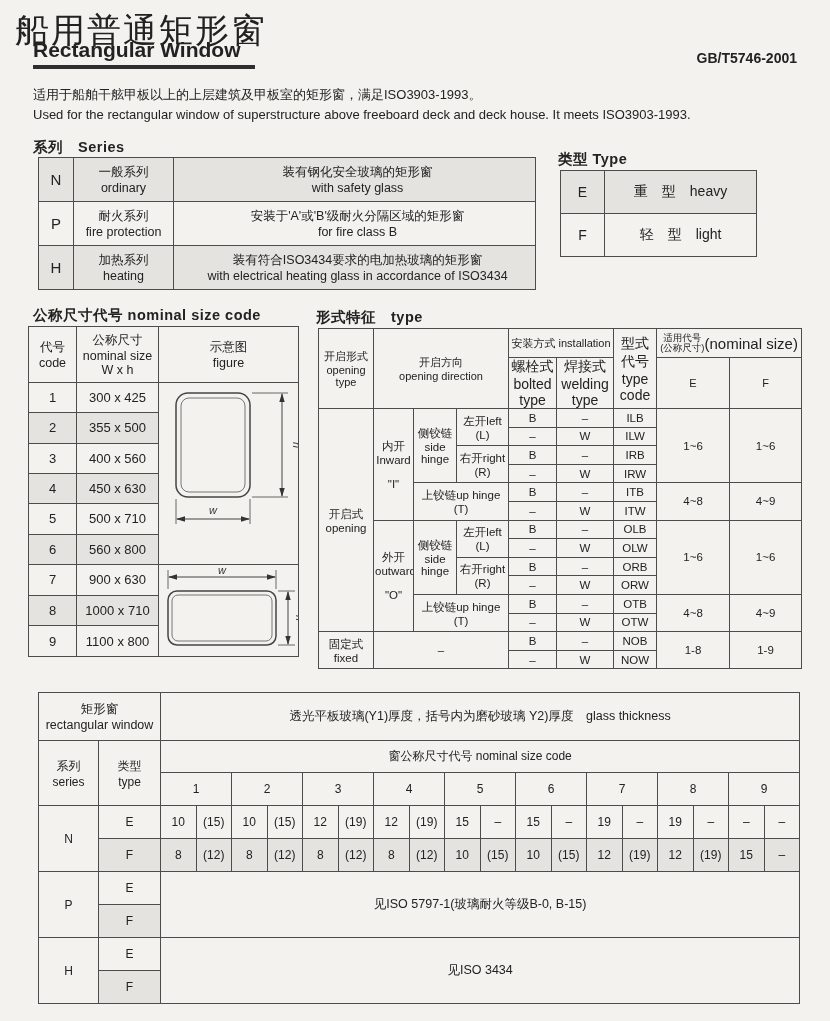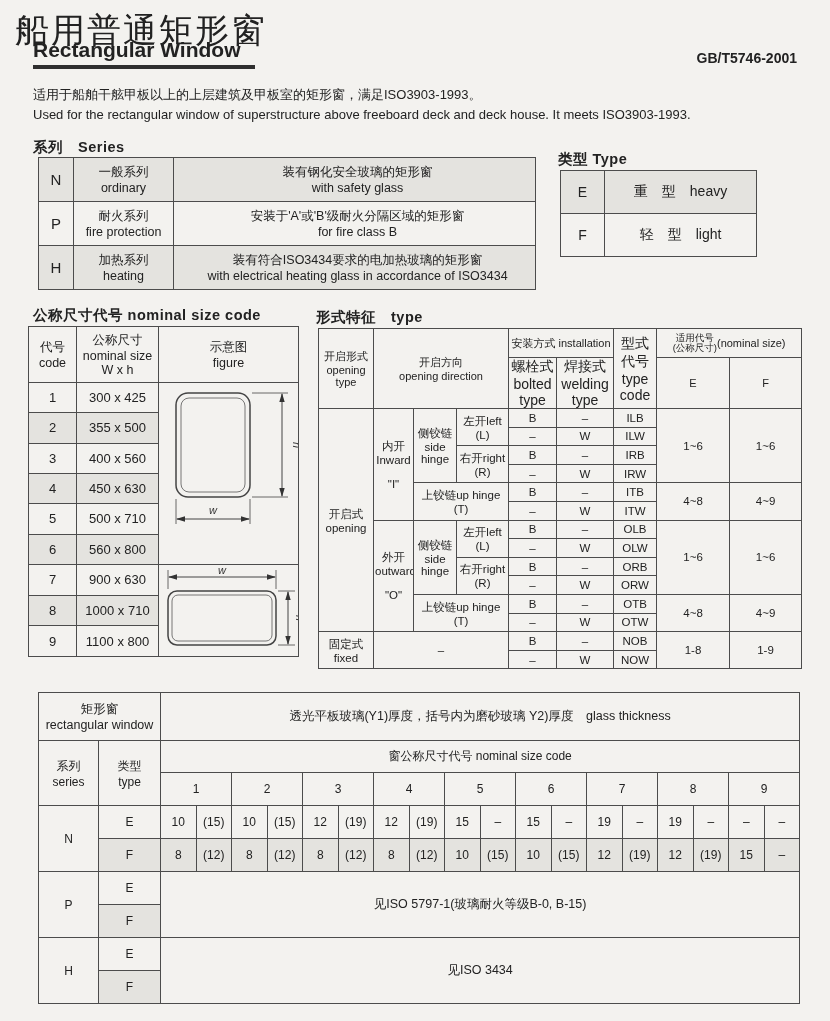--- a/index.html
+++ b/index.html
@@ -48,21 +48,21 @@
   #size-table .fig-cell { padding:0; }
 
   
   #feature-heading { left:316px; top:308px; }
   #feature-table { left:318px; top:328px; width:483px; font-size:11.5px; }
   #feature-table th { height:29px; font-size:11px; }
   #feature-table td { height:18.6px; padding:0 1px; }
   #feature-table .sm { font-size:14px; }
   .nominal-head { display:flex; align-items:center; justify-content:center; gap:0; }
   .nominal-head .cn { font-size:9.5px; line-height:1.1; }
-  .nominal-head .en { font-size:11px; }
+  .nominal-head .en { font-size:15px; }
 
   
   #thickness-table { left:38px; top:692px; width:762px; font-size:12px;padding-left:32px; }
   #thickness-table .hrow1 td { height:48px; font-size:12.5px; }
   #thickness-table .hrow2 td { height:32px; }
   #thickness-table .hrow3 td { height:33px; }
   #thickness-table .drow td { height:33px; }
   #thickness-table .note { font-size:12.5px; }
 
   svg text { font-family:"Liberation Sans", sans-serif; font-style:italic; }

